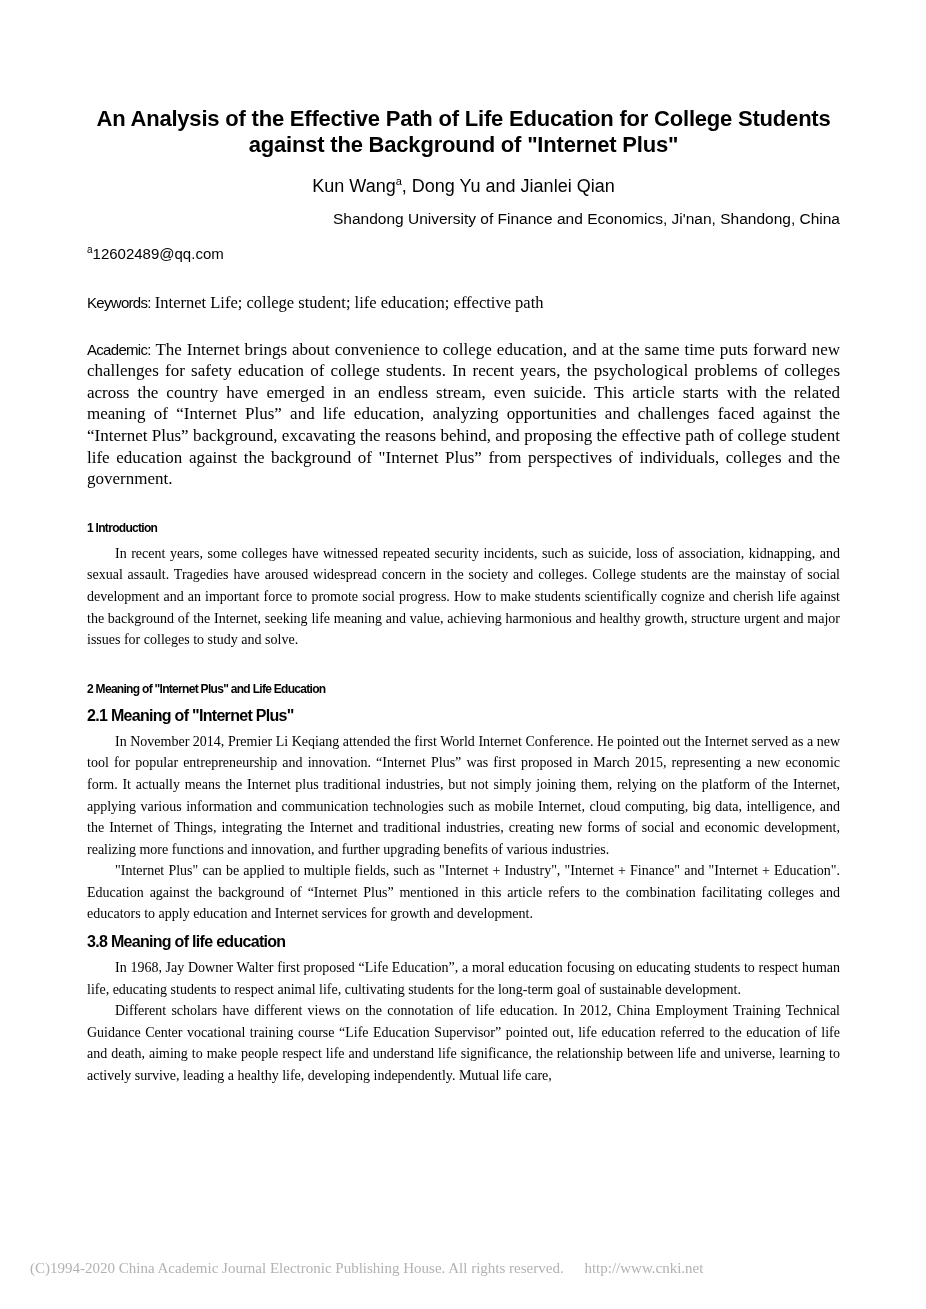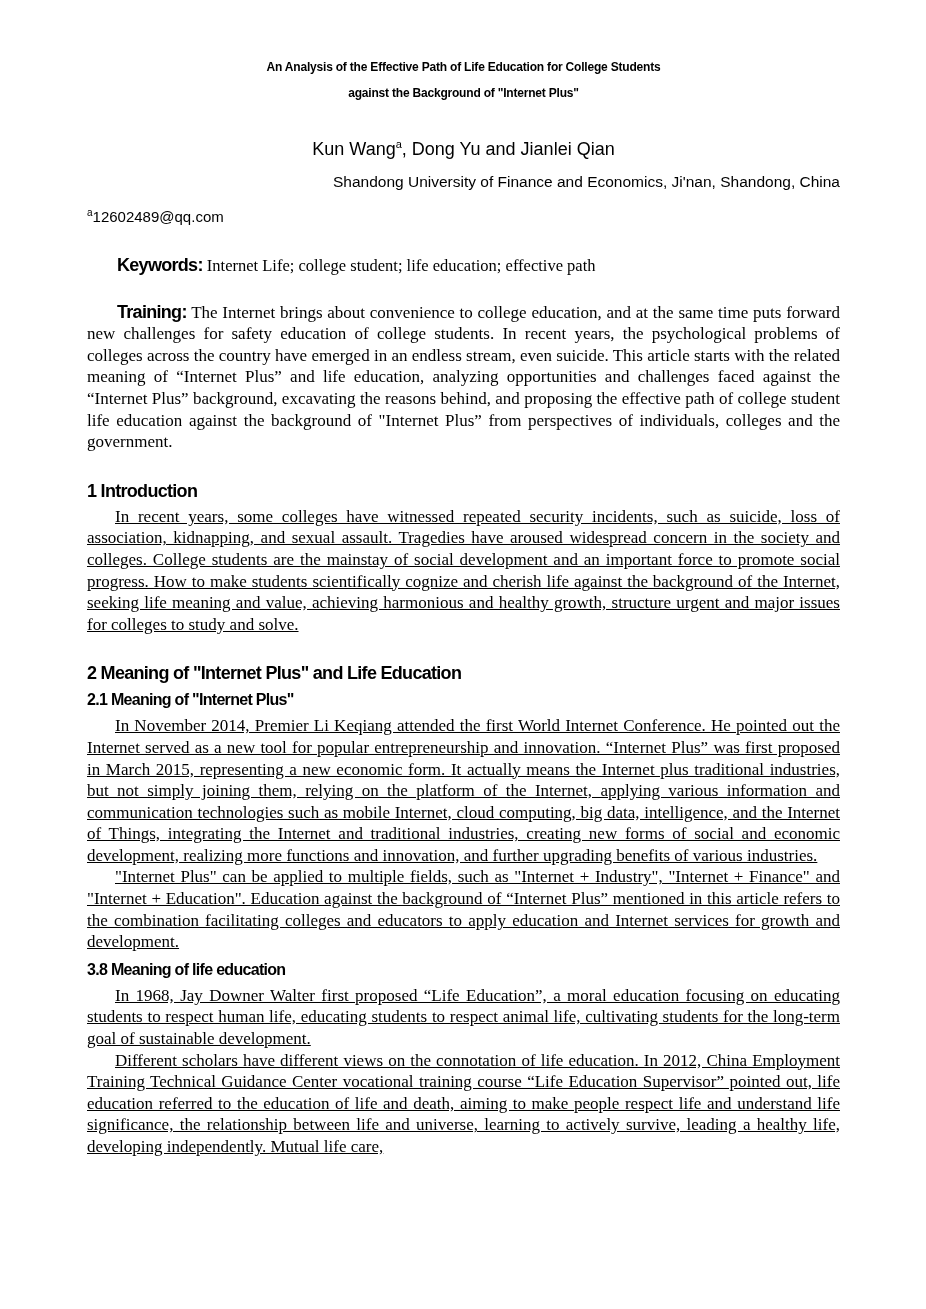--- a/index.html
+++ b/index.html
@@ -12,31 +12,31 @@
     font-family: "Liberation Serif", serif;
     overflow: hidden;
   }
   .content {
     position: absolute;
     left: 87px;
     top: 0;
     width: 753px;
   }
   .title {
-    padding-top: 54px;
+    padding-top: 106px;
     text-align: center;
     font-family: "Liberation Sans", sans-serif;
     font-weight: bold;
-    font-size: 12px;
+    font-size: 22px;
     line-height: 26px;
     letter-spacing: -0.2px;
   }
   .title span { display: block; }
   .authors {
-    margin-top: 27px;
+    margin-top: 12px;
     text-align: center;
     font-family: "Liberation Sans", sans-serif;
     font-size: 18px;
     line-height: 23px;
   }
   .authors sup { font-size: 11px; }
   .affiliation {
     margin-top: 11px;
     text-align: right;
     font-family: "Liberation Sans", sans-serif;
@@ -50,54 +50,52 @@
     line-height: 19px;
   }
   .email sup { font-size: 10px; }
   .kw-line {
     margin-top: 29px;
     font-size: 16.5px;
     line-height: 21.6px;
   }
   .inline-label {
     font-family: "Liberation Sans", sans-serif;
-    font-weight: bold;
-    font-size: 18px;
+    font-weight: normal;
+    font-size: 15px;
     letter-spacing: -0.7px;
-    margin-left: 30px;
   }
   .abstract {
     margin-top: 25px;
     text-align: justify;
     font-size: 17px;
     line-height: 21.6px;
   }
   .h1 {
     margin-top: 28px;
     font-family: "Liberation Sans", sans-serif;
     font-weight: bold;
-    font-size: 18px;
+    font-size: 12px;
     line-height: 20px;
     letter-spacing: -0.7px;
   }
   .h2 {
     margin-top: 7px;
     font-family: "Liberation Sans", sans-serif;
     font-weight: bold;
     font-size: 16px;
     line-height: 20px;
     letter-spacing: -0.7px;
   }
   .para {
     margin: 5px 0 0 0;
     text-align: justify;
     text-indent: 28px;
-    font-size: 17px;
+    font-size: 14px;
     line-height: 21.6px;
-    text-decoration: underline;
   }
   .para + .para { margin-top: 0; }
   .footer {
     position: absolute;
     left: 30px;
     top: 1259px;
     font-family: "Liberation Serif", serif;
     font-size: 15px;
     line-height: 19px;
     color: #b2b2b2;
@@ -121,31 +119,35 @@
     <div class="affiliation">Shandong University of Finance and Economics, Ji'nan, Shandong, China</div>
 
     <div class="email"><sup>a</sup><span>12602489@qq.com</span></div>
 
     <div class="kw-line">
       <span class="inline-label">Keywords:</span>
       <span>Internet Life; college student; life education; effective path</span>
     </div>
 
     <div class="abstract">
-      <span class="inline-label">Training:</span>
+      <span class="inline-label">Academic:</span>
       <span>The Internet brings about convenience to college education, and at the same time puts forward new challenges for safety education of college students. In recent years, the psychological problems of colleges across the country have emerged in an endless stream, even suicide. This article starts with the related meaning of “Internet Plus” and life education, analyzing opportunities and challenges faced against the “Internet Plus” background, excavating the reasons behind, and proposing the effective path of college student life education against the background of "Internet Plus” from perspectives of individuals, colleges and the government.</span>
     </div>
 
     <div class="h1">1 Introduction</div>
     <p class="para">In recent years, some colleges have witnessed repeated security incidents, such as suicide, loss of association, kidnapping, and sexual assault. Tragedies have aroused widespread concern in the society and colleges. College students are the mainstay of social development and an important force to promote social progress. How to make students scientifically cognize and cherish life against the background of the Internet, seeking life meaning and value, achieving harmonious and healthy growth, structure urgent and major issues for colleges to study and solve.</p>
 
     <div class="h1">2 Meaning of "Internet Plus" and Life Education</div>
     <div class="h2">2.1 Meaning of "Internet Plus"</div>
     <p class="para">In November 2014, Premier Li Keqiang attended the first World Internet Conference. He pointed out the Internet served as a new tool for popular entrepreneurship and innovation. “Internet Plus” was first proposed in March 2015, representing a new economic form. It actually means the Internet plus traditional industries, but not simply joining them, relying on the platform of the Internet, applying various information and communication technologies such as mobile Internet, cloud computing, big data, intelligence, and the Internet of Things, integrating the Internet and traditional industries, creating new forms of social and economic development, realizing more functions and innovation, and further upgrading benefits of various industries.</p>
     <p class="para">"Internet Plus" can be applied to multiple fields, such as "Internet + Industry", "Internet + Finance" and "Internet + Education". Education against the background of “Internet Plus” mentioned in this article refers to the combination facilitating colleges and educators to apply education and Internet services for growth and development.</p>
 
     <div class="h2">3.8 Meaning of life education</div>
     <p class="para">In 1968, Jay Downer Walter first proposed “Life Education”, a moral education focusing on educating students to respect human life, educating students to respect animal life, cultivating students for the long-term goal of sustainable development.</p>
     <p class="para">Different scholars have different views on the connotation of life education. In 2012, China Employment Training Technical Guidance Center vocational training course “Life Education Supervisor” pointed out, life education referred to the education of life and death, aiming to make people respect life and understand life significance, the relationship between life and universe, learning to actively survive, leading a healthy life, developing independently. Mutual life care,</p>
 
   </div>
 
+  <div class="footer">
+    <span>(C)1994-2020 China Academic Journal Electronic Publishing House. All rights reserved.</span>
+    <span class="url">http://www.cnki.net</span>
+  </div>
 </div>
 
 </body></html>

